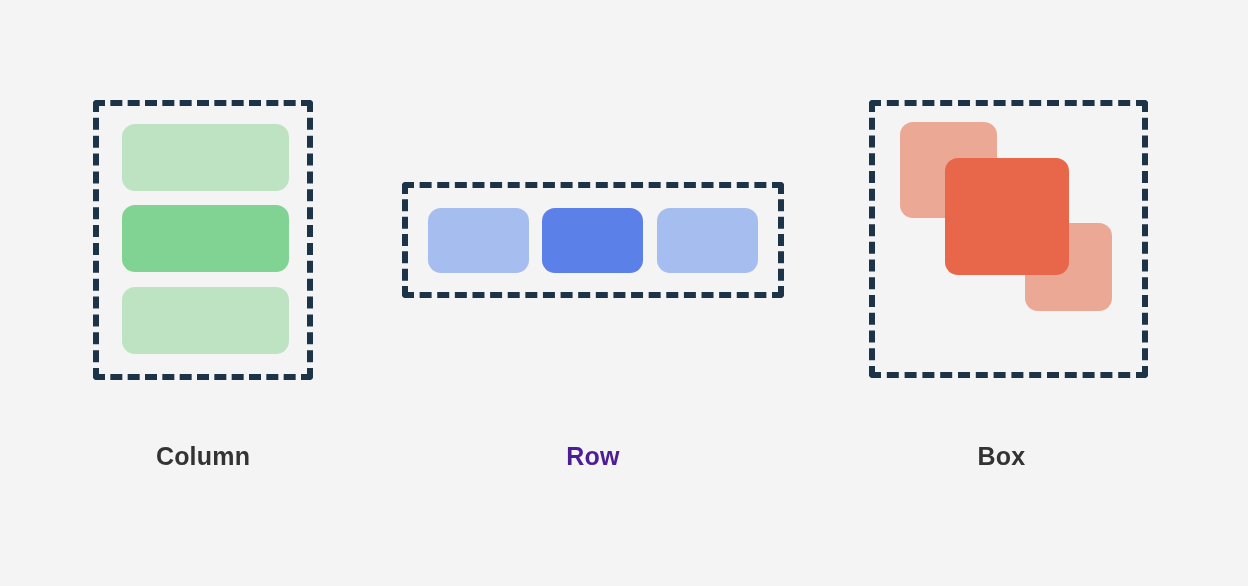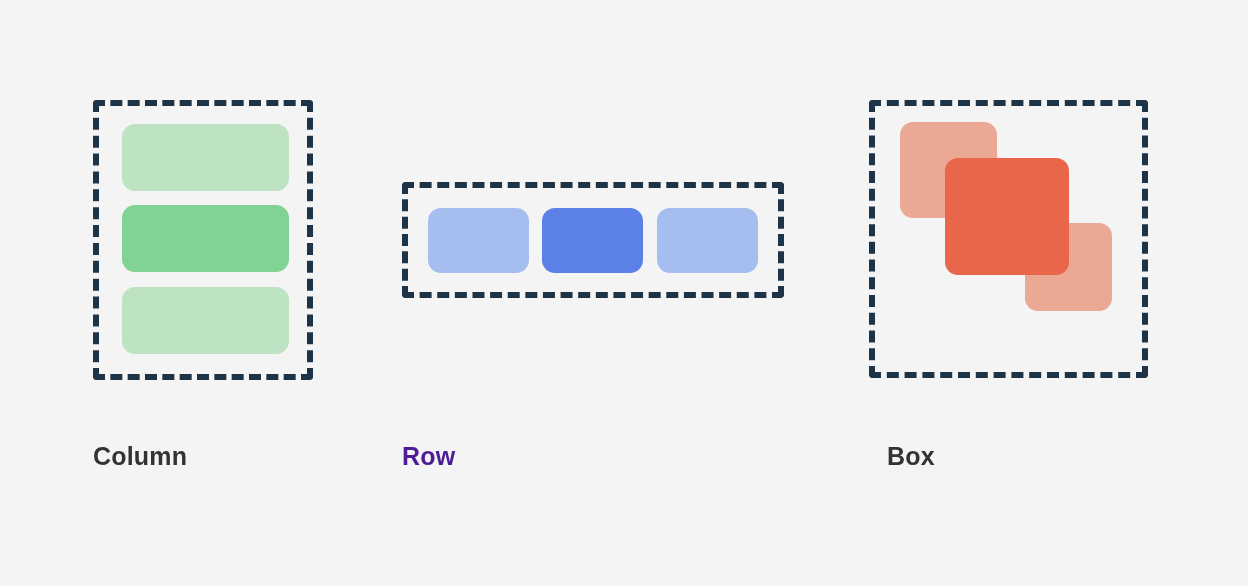--- a/index.html
+++ b/index.html
@@ -100,30 +100,31 @@
     border-radius: 13px;
   }
   #box-item-back  { left: 31px;  top: 22px;  width: 97px;  height: 96px;  background: #eba895; }
   #box-item-front2{ left: 156px; top: 123px; width: 87px;  height: 88px;  background: #eba895; }
   #box-item-main  { left: 76px;  top: 58px;  width: 124px; height: 117px; background: #e8664a; }
 
   
   .group-label {
     position: absolute;
     top: 440px;
+    text-align: center;
     font-size: 25px;
     font-weight: bold;
     color: #333333;
     letter-spacing: 0.2px;
     line-height: 32px;
     white-space: nowrap;
   }
   #label-column { left: 93px;  width: 220px; }
   #label-row    { left: 402px; width: 382px; }
-  #label-box    { left: 887px; width: 279px; }
+  #label-box    { left: 862px; width: 279px; }
 </style>
 </head>
 <body style="background: rgb(244, 244, 244);">
 
 <div id="diagram-canvas" style="background: rgb(244, 244, 244);">
 
   <div id="column-group">
     <div class="dashed-box" id="column-box" style="border-color: rgb(29, 52, 72); border-style: dashed; border-width: 6px;"></div>
     <div class="column-item" id="column-item-1" style="background: rgb(189, 227, 195);"></div>
     <div class="column-item" id="column-item-2" style="background: rgb(128, 211, 146);"></div>

